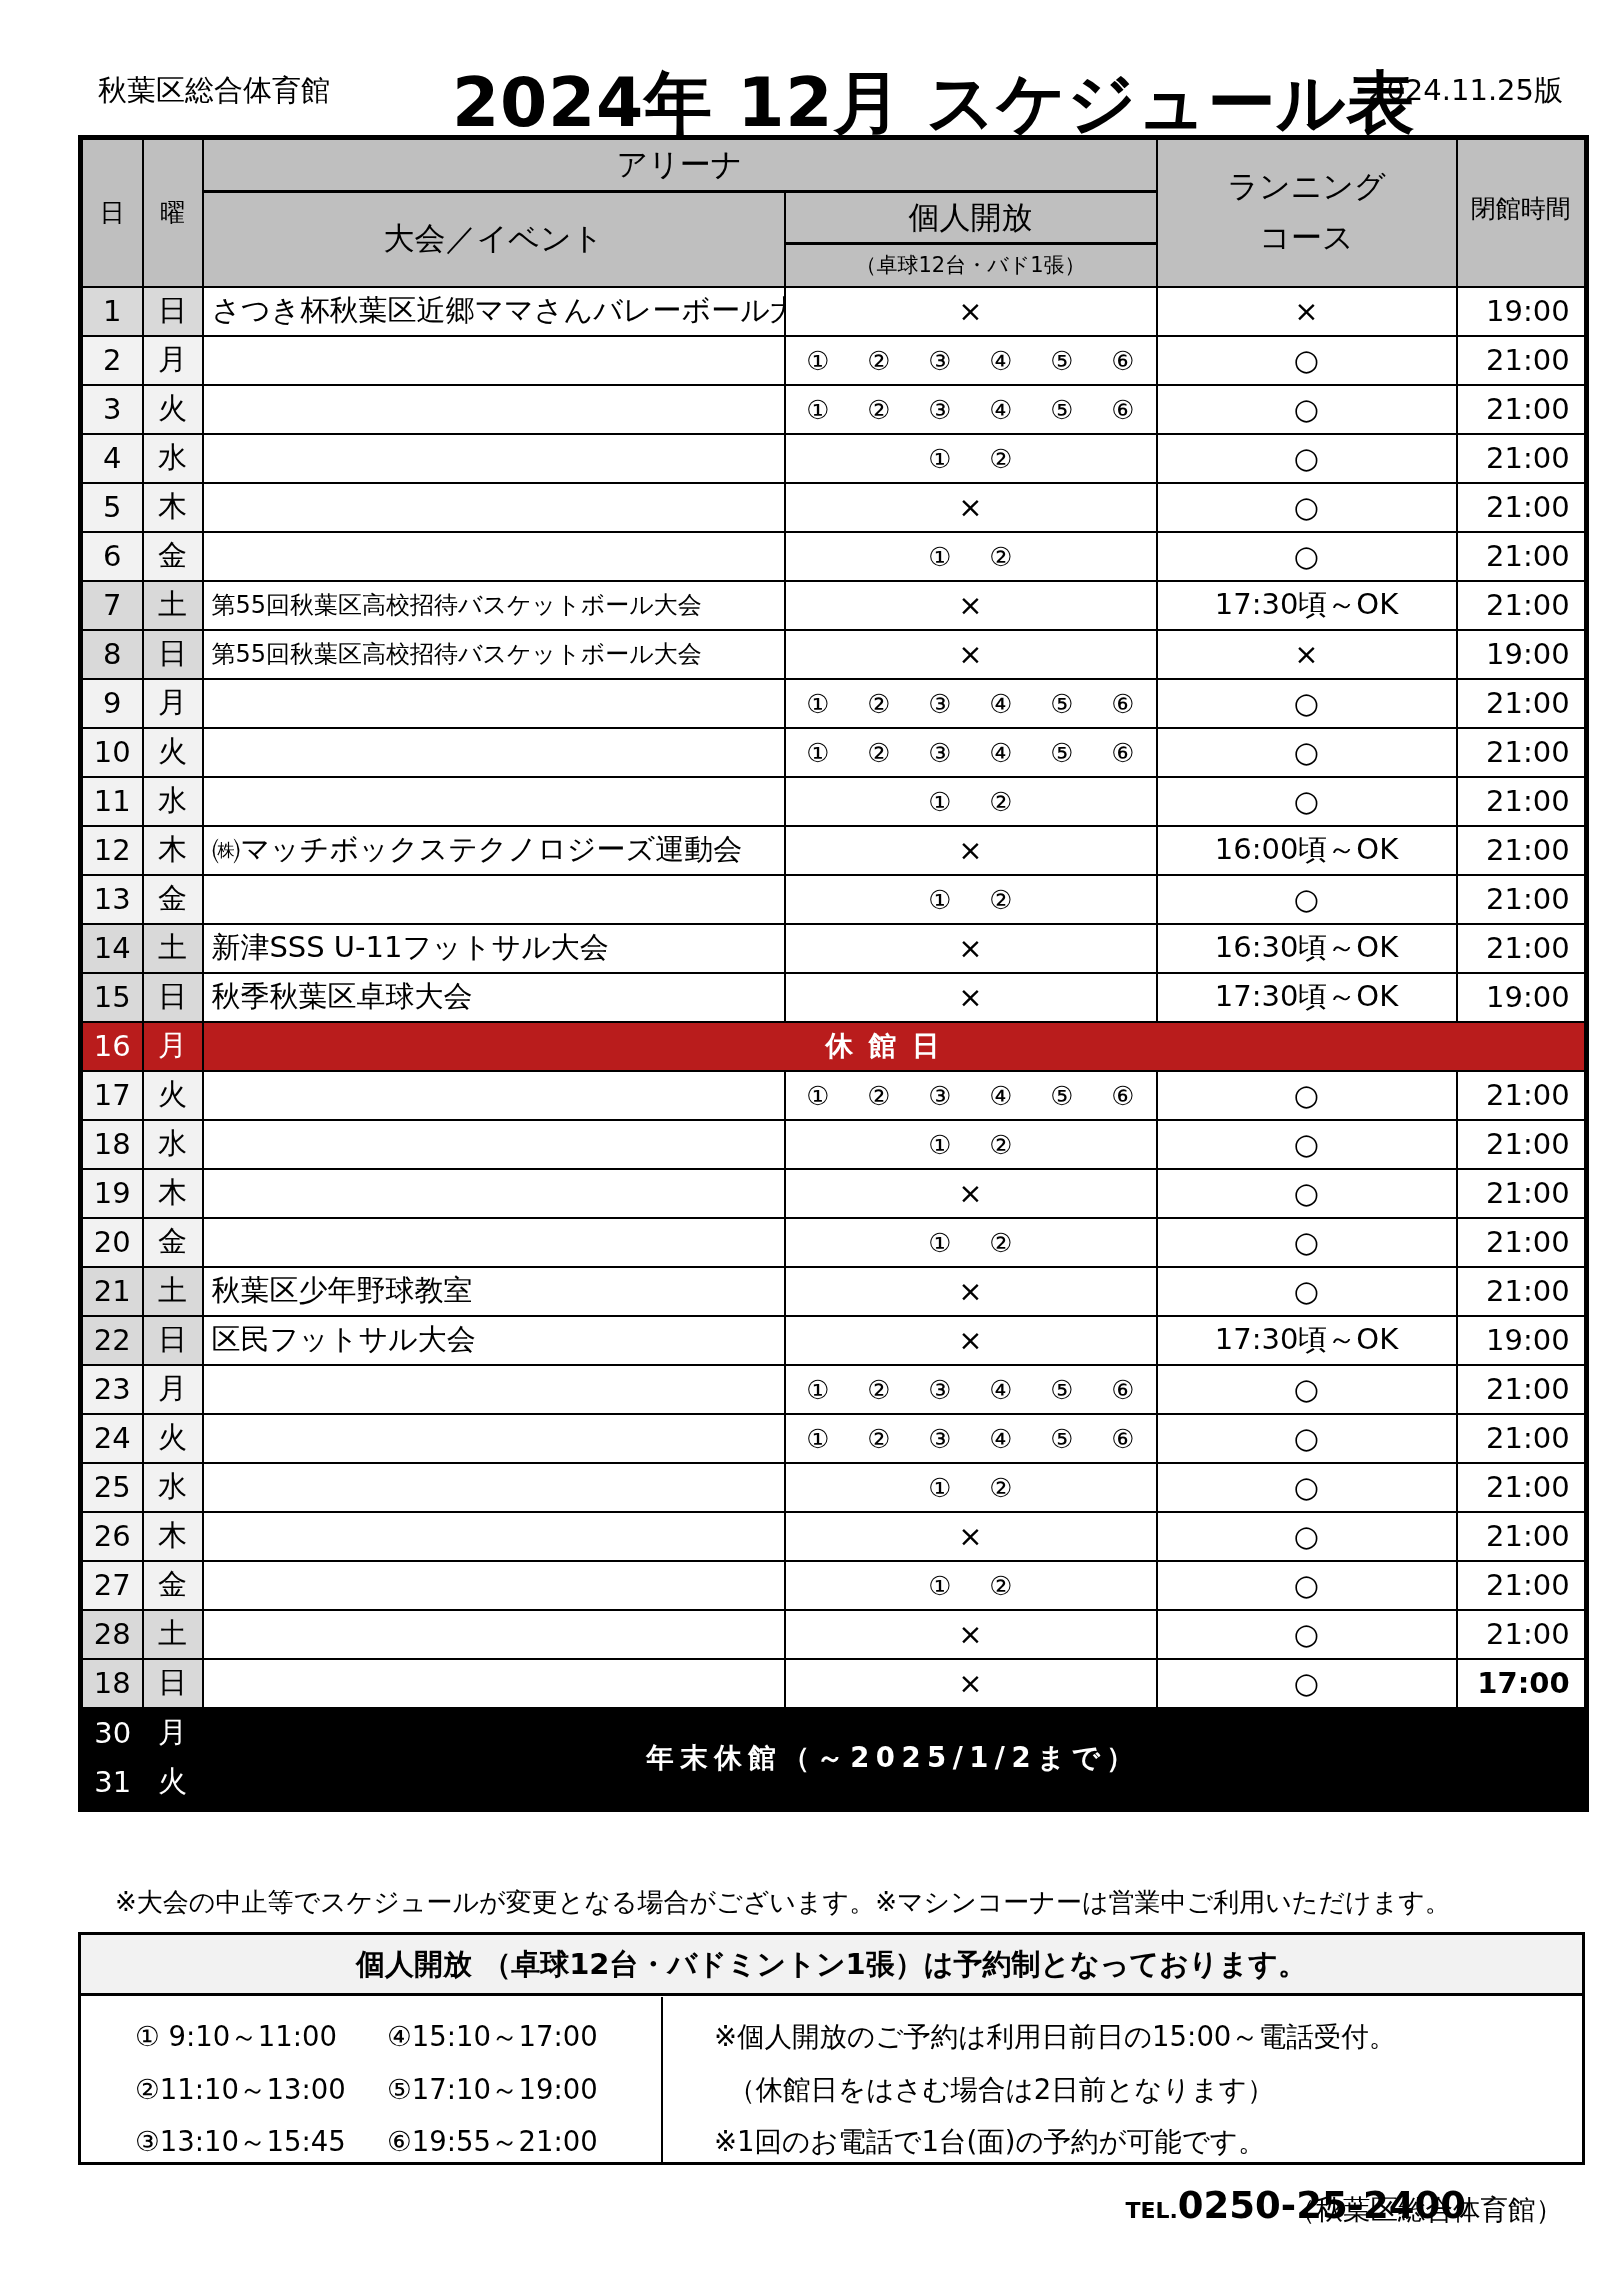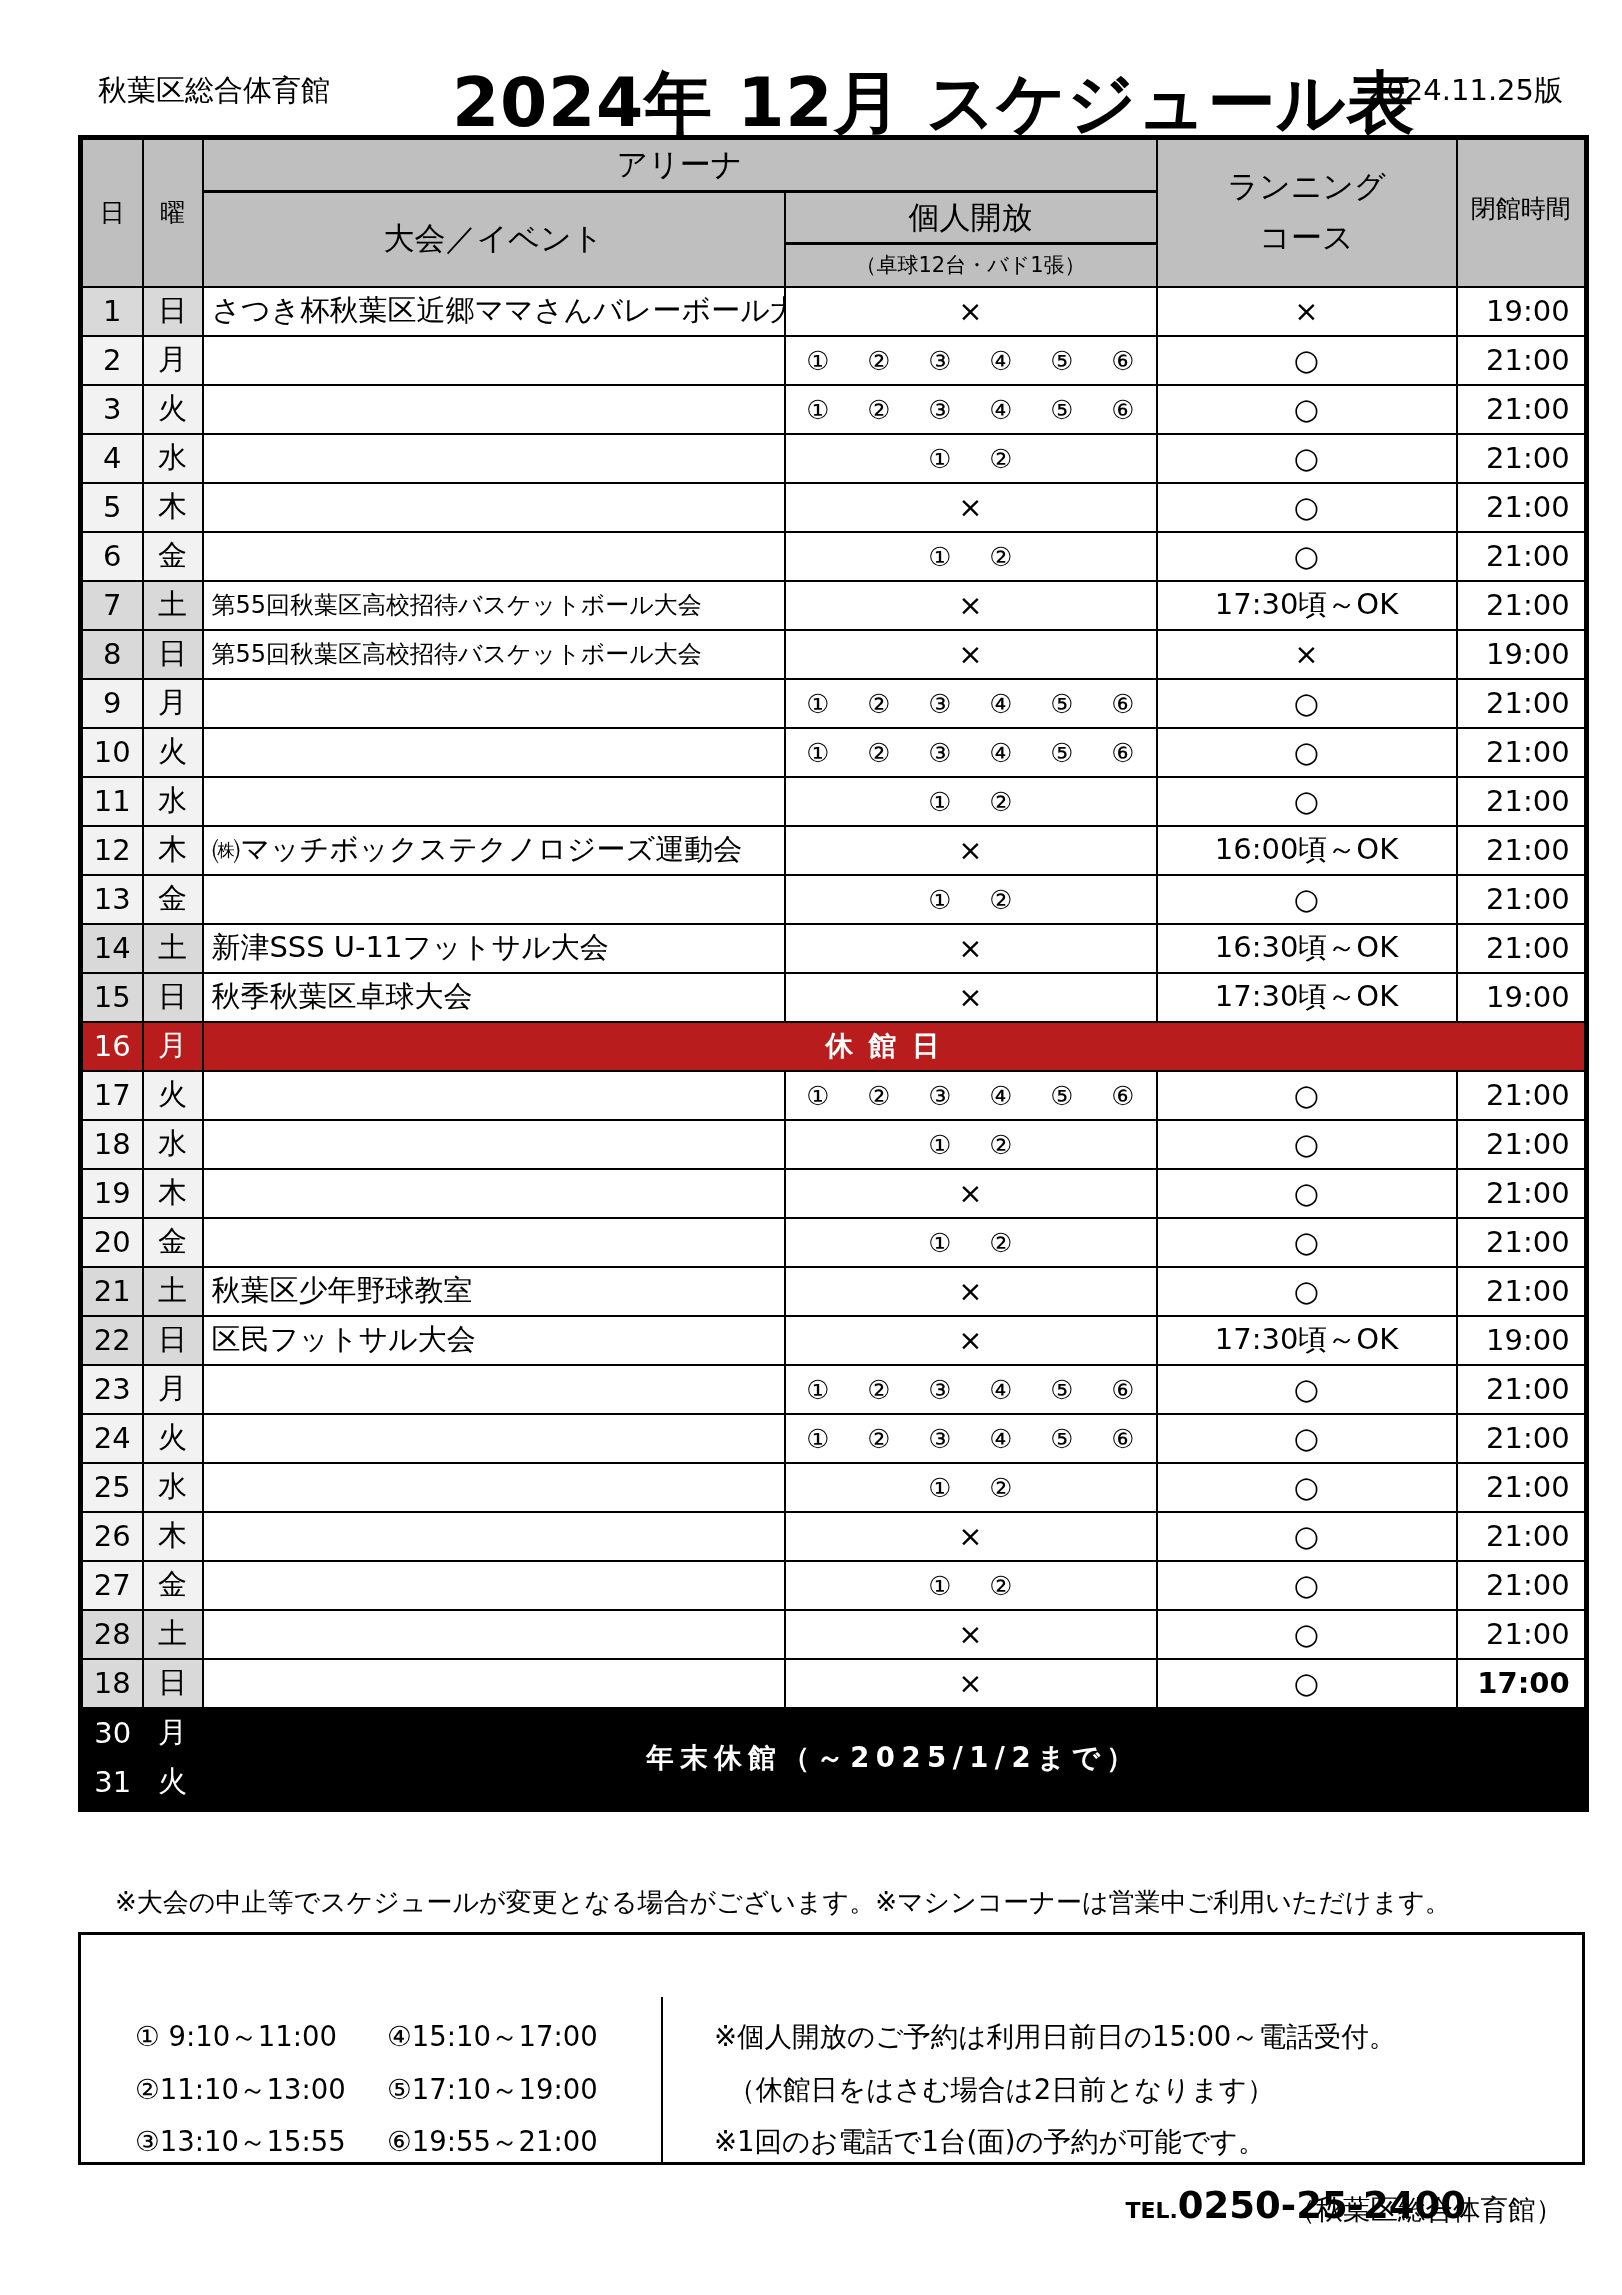--- a/index.html
+++ b/index.html
@@ -318,24 +318,25 @@
       <tr class="black2">
         <td>31</td>
         <td>火</td>
       </tr>
     </tbody>
 </table>
 
 <div class="abs note">※大会の中止等でスケジュールが変更となる場合がございます。※マシンコーナーは営業中ご利用いただけます。</div>
 
 <div class="resv">
+  <div class="resv-head">個人開放 （卓球12台・バドミントン1張）は予約制となっております。</div>
   <div class="resv-left">
     <div class="resv-line" style="left:54px;top:22px">①  9:10～11:00</div>
     <div class="resv-line" style="left:54px;top:75px">②11:10～13:00</div>
-    <div class="resv-line" style="left:54px;top:127px">③13:10～15:55</div>
+    <div class="resv-line" style="left:54px;top:127px">③13:10～15:45</div>
     <div class="resv-line" style="left:306px;top:22px">④15:10～17:00</div>
     <div class="resv-line" style="left:306px;top:75px">⑤17:10～19:00</div>
     <div class="resv-line" style="left:306px;top:127px">⑥19:55～21:00</div>
   </div>
   <div class="resv-right">
     <div class="resv-line" style="left:51px;top:22px">※個人開放のご予約は利用日前日の15:00～電話受付。</div>
     <div class="resv-line" style="left:65px;top:75px">（休館日をはさむ場合は2日前となります）</div>
     <div class="resv-line" style="left:51px;top:127px">※1回のお電話で1台(面)の予約が可能です。</div>
   </div>
 </div>

